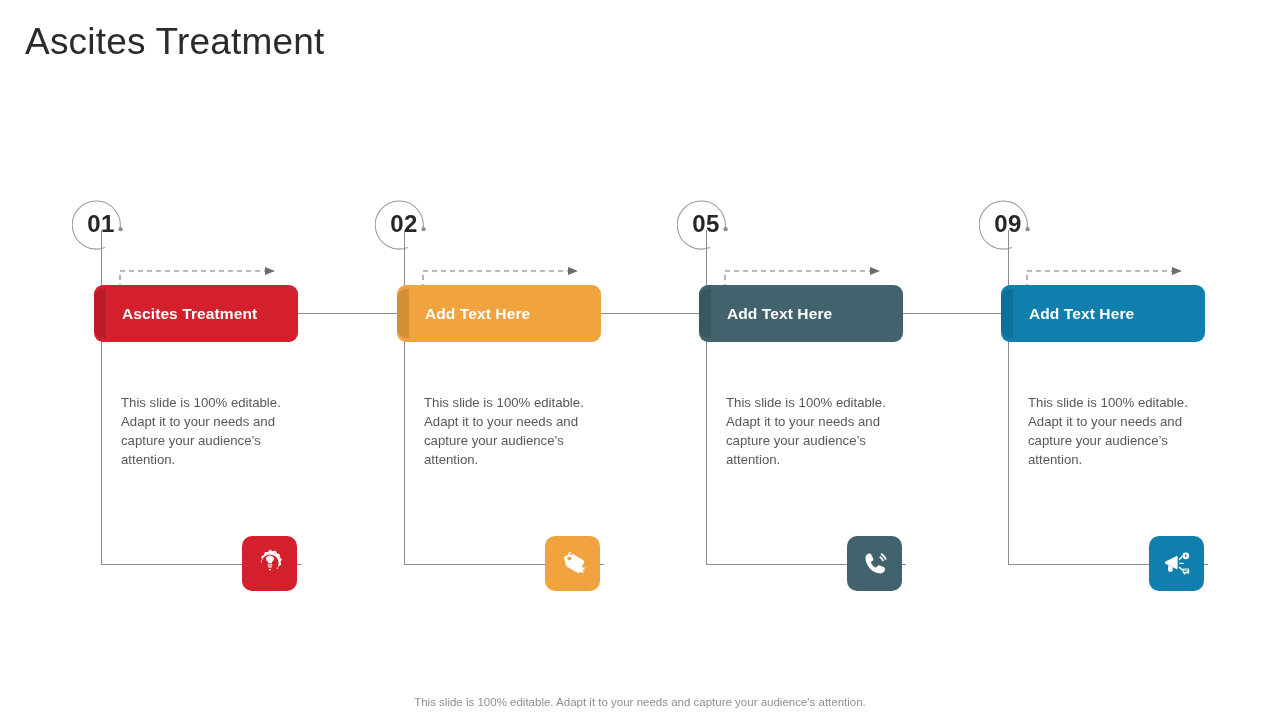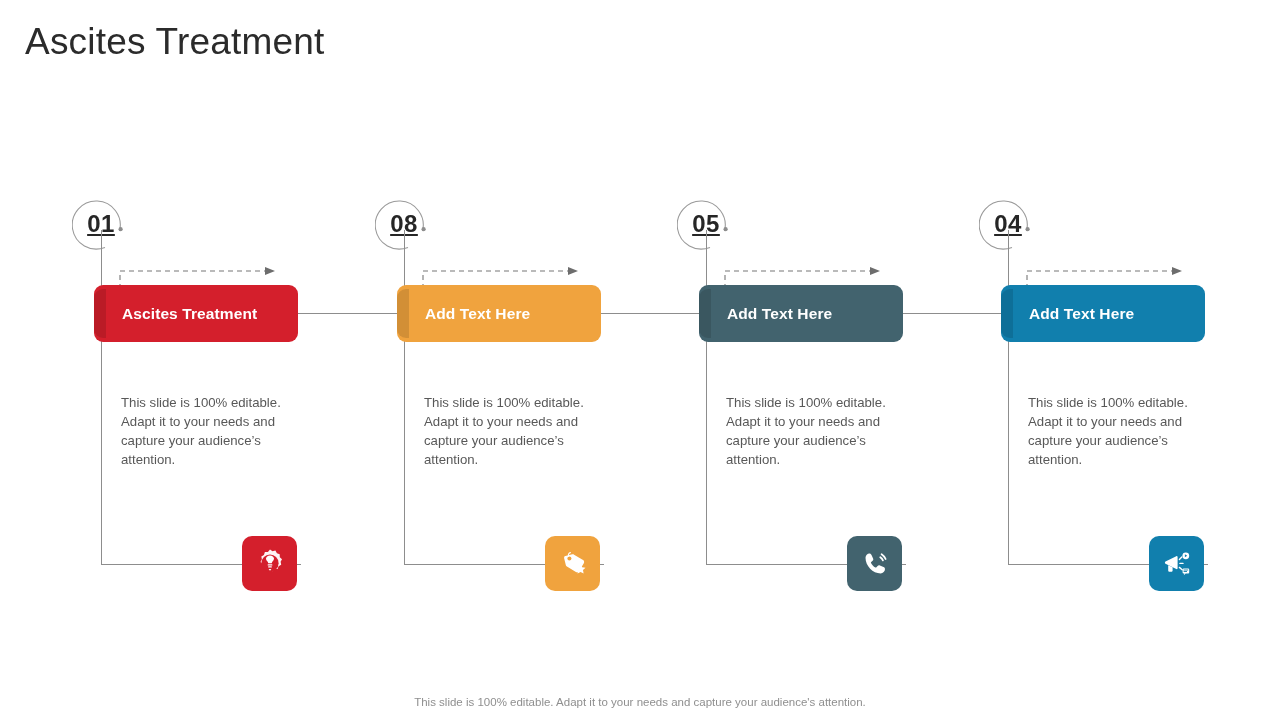--- a/index.html
+++ b/index.html
@@ -61,21 +61,20 @@
     top: 0;
     width: 58px;
     height: 58px;
     display: flex;
     align-items: center;
     justify-content: center;
     font-size: 24px;
     font-weight: 700;
     color: #262626;
     letter-spacing: 0.5px;
-    text-decoration: underline;
   }
 
   
   .l-connector {
     position: absolute;
     left: 29px;
     top: 35px;
     width: 200px;
     height: 335px;
     border-left: 1.1px solid #8d8d8d;
@@ -216,21 +215,21 @@
     </div>
   </div>
 
   <div class="col c1">
     <div class="num-circle">
       <svg width="58" height="58" viewBox="0 0 58 58">
         <path d="M47.5 36 A24 24 0 1 0 33 52.4" fill="none" stroke="#9a9a9a" stroke-width="1.1"></path>
         <circle cx="48.6" cy="34.2" r="2.1" fill="#8d8d8d"></circle>
       </svg>
     </div>
-    <div class="num-text">08</div>
+    <div class="num-text">02</div>
 
     <div class="l-connector"></div>
 
     <div class="dash-arrow">
       <svg width="160" height="58" viewBox="0 0 160 58">
         <path d="M1 58 L1 4 L148 4" fill="none" stroke="#777" stroke-width="1.1" stroke-dasharray="5,4"></path>
         <path d="M146 0 L156 4 L146 8 Z" fill="#6d6d6d"></path>
       </svg>
     </div>
 
@@ -283,21 +282,21 @@
     </div>
   </div>
 
   <div class="col c3">
     <div class="num-circle">
       <svg width="58" height="58" viewBox="0 0 58 58">
         <path d="M47.5 36 A24 24 0 1 0 33 52.4" fill="none" stroke="#9a9a9a" stroke-width="1.1"></path>
         <circle cx="48.6" cy="34.2" r="2.1" fill="#8d8d8d"></circle>
       </svg>
     </div>
-    <div class="num-text">04</div>
+    <div class="num-text">09</div>
 
     <div class="l-connector"></div>
 
     <div class="dash-arrow">
       <svg width="160" height="58" viewBox="0 0 160 58">
         <path d="M1 58 L1 4 L148 4" fill="none" stroke="#777" stroke-width="1.1" stroke-dasharray="5,4"></path>
         <path d="M146 0 L156 4 L146 8 Z" fill="#6d6d6d"></path>
       </svg>
     </div>
 

